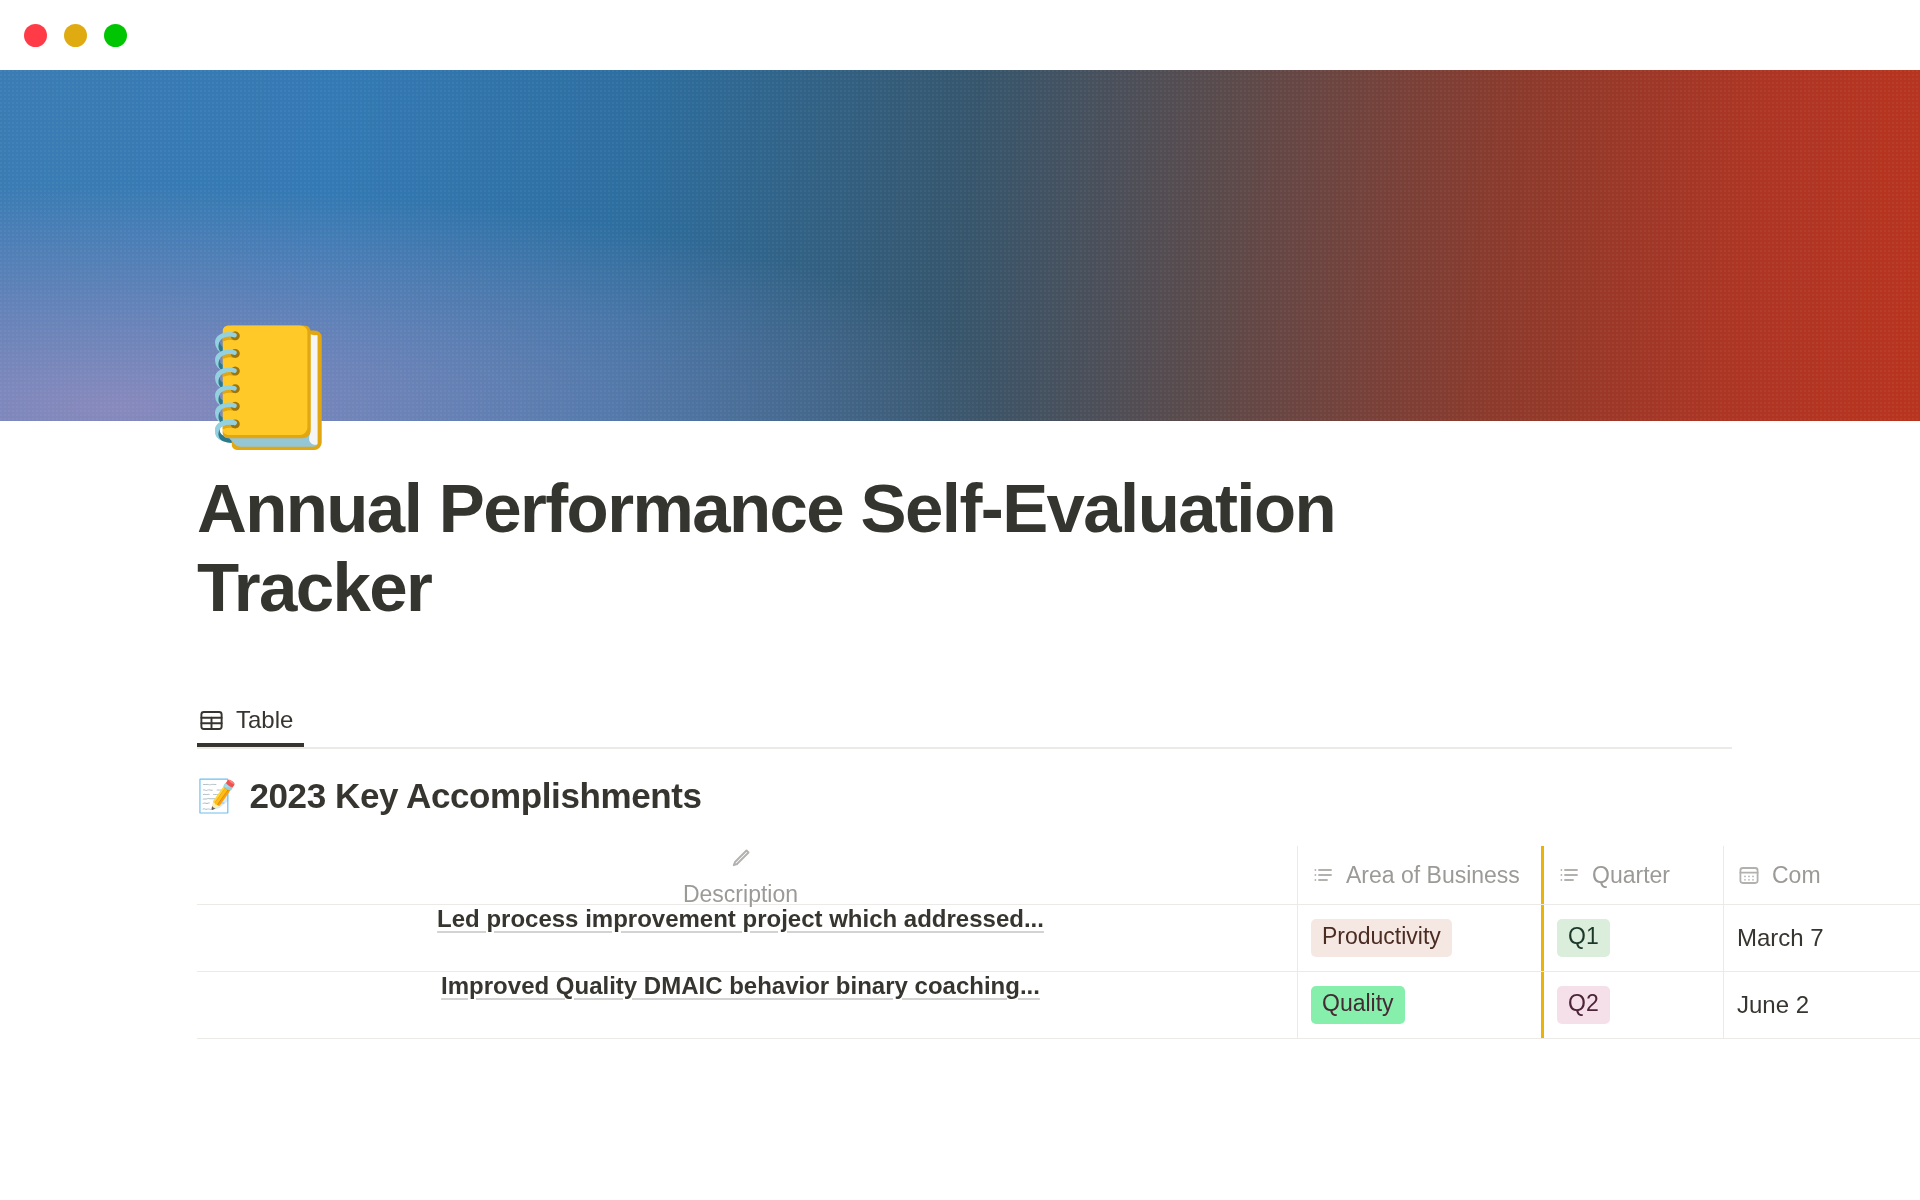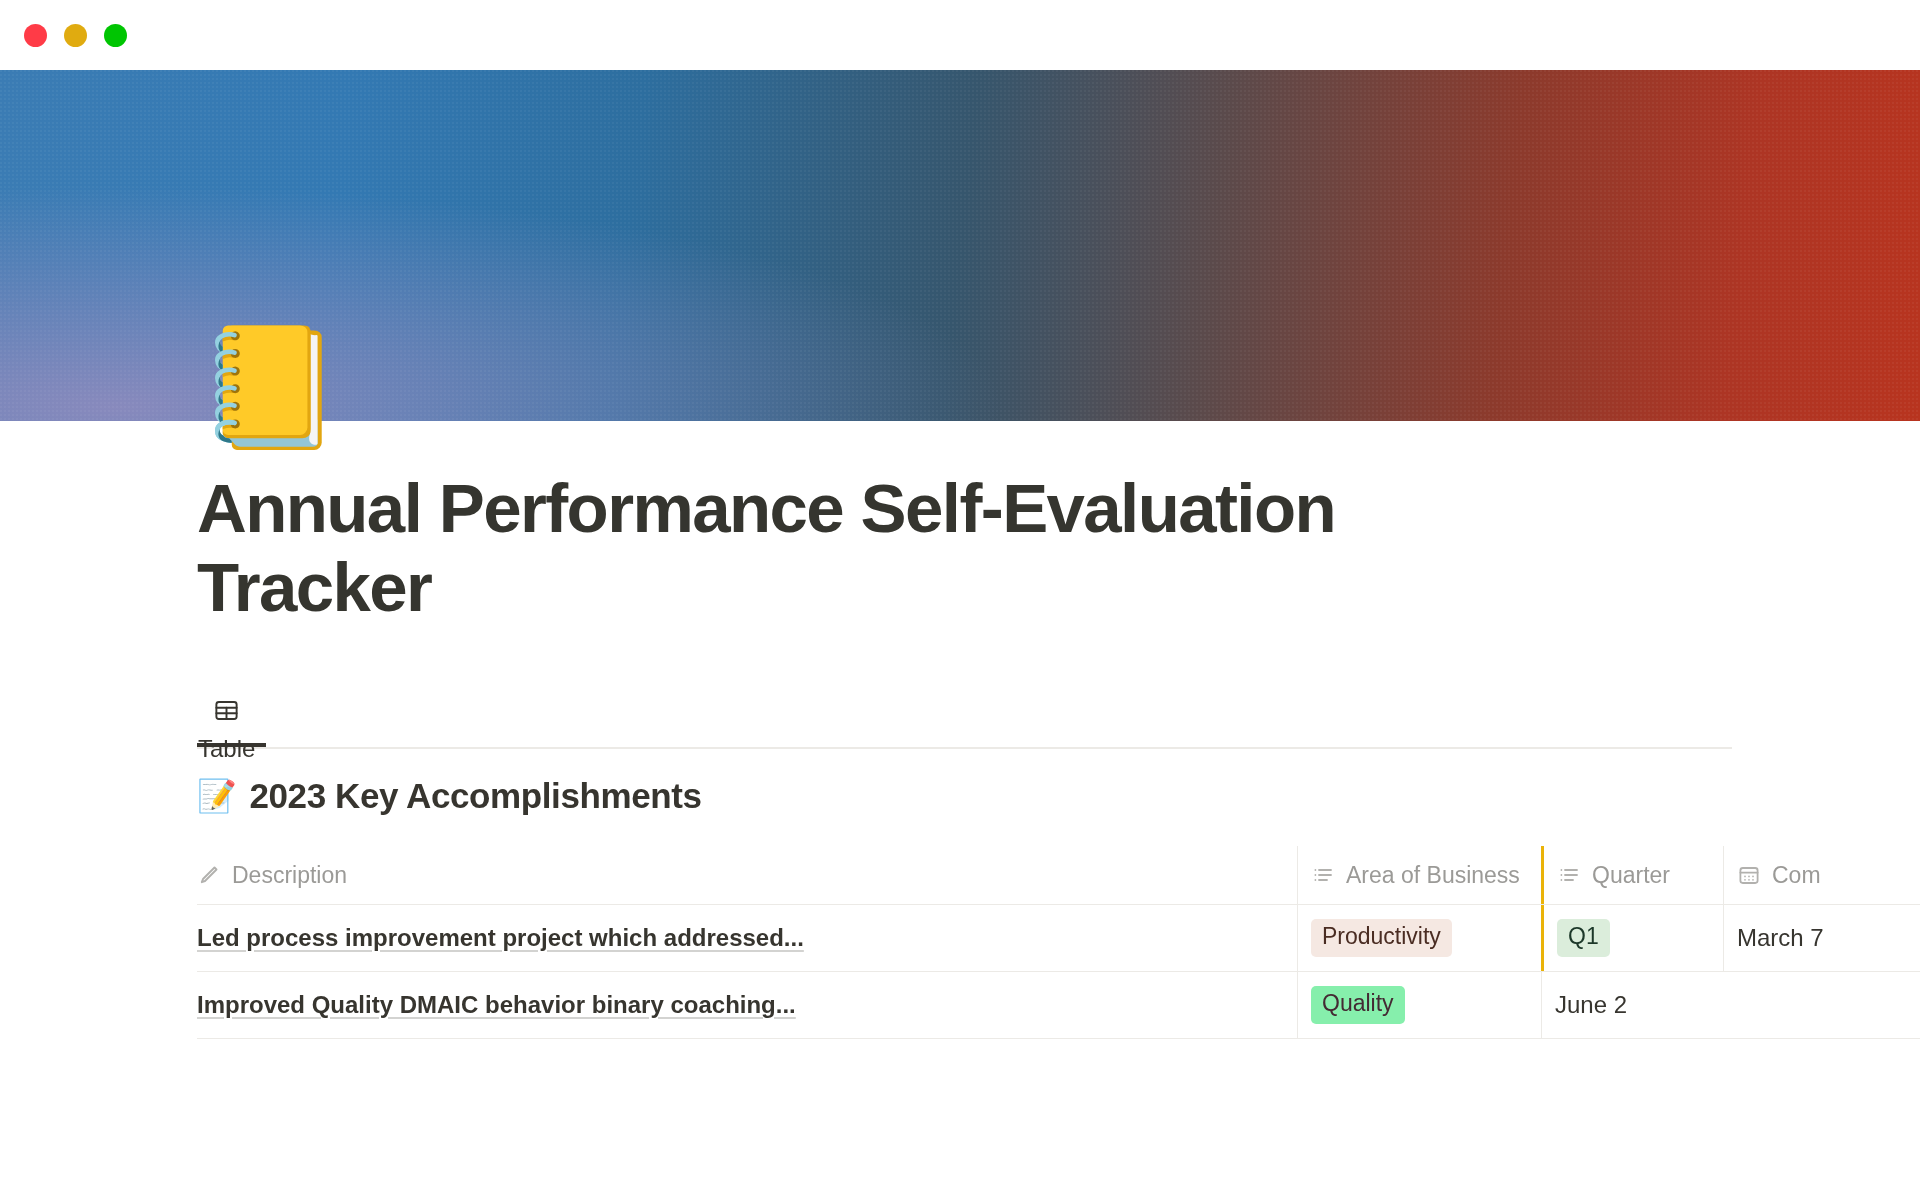--- a/index.html
+++ b/index.html
@@ -104,21 +104,21 @@
     display: inline-flex;
     align-items: center;
     gap: 11px;
     height: 50px;
     padding: 0 11px 0 1px;
     color: #37352f;
     font-size: 24px;
     border-bottom: 4px solid transparent;
     cursor: pointer;
   }
-  .view-tab.active { border-bottom-color: #37352f; flex-direction: column; }
+  .view-tab.active { border-bottom-color: #37352f; }
   .view-tab svg { display: block; }
 
   
   .section-heading {
     position: absolute;
     left: 197px;
     top: 355px;
     display: flex;
     align-items: center;
     gap: 13px;
@@ -153,21 +153,21 @@
 
   .db-body-row { border-bottom: 1px solid #eceae6; }
   .db-body-row .db-cell {
     height: 66px;
     display: flex;
     align-items: center;
     text-align: center;
   }
 
   .db-cell { padding: 0 13px; }
-  .col-description { width: 1100px; padding-left: 0; }
+  .col-description { width: 1100px; padding-left: 0; flex-direction: column; }
   .col-area        { width: 244px; border-left: 1px solid #eceae6; }
   .col-quarter     { width: 182px; border-left: 3px solid #eab308; }
   .col-completed   { width: 234px; border-left: 1px solid #eceae6; }
 
   .cell-title {
     font-weight: 600;
     font-size: 24px;
     color: #37352f;
     text-decoration: underline;
     text-decoration-color: rgba(55,53,47,0.22);
@@ -302,19 +302,22 @@
       </div>
     </div>
 
     <div class="db-row db-body-row">
       <div class="db-cell col-description">
         <span class="cell-title">Improved Quality DMAIC behavior binary coaching...</span>
       </div>
       <div class="db-cell col-area">
         <span class="tag tag-quality">Quality</span>
       </div>
+      <div class="db-cell col-quarter">
+        <span class="tag tag-q2">Q2</span>
+      </div>
       <div class="db-cell col-completed">
         <span class="cell-date">June 2</span>
       </div>
     </div>
 
   </div>
 </div>
 
 </body></html>

